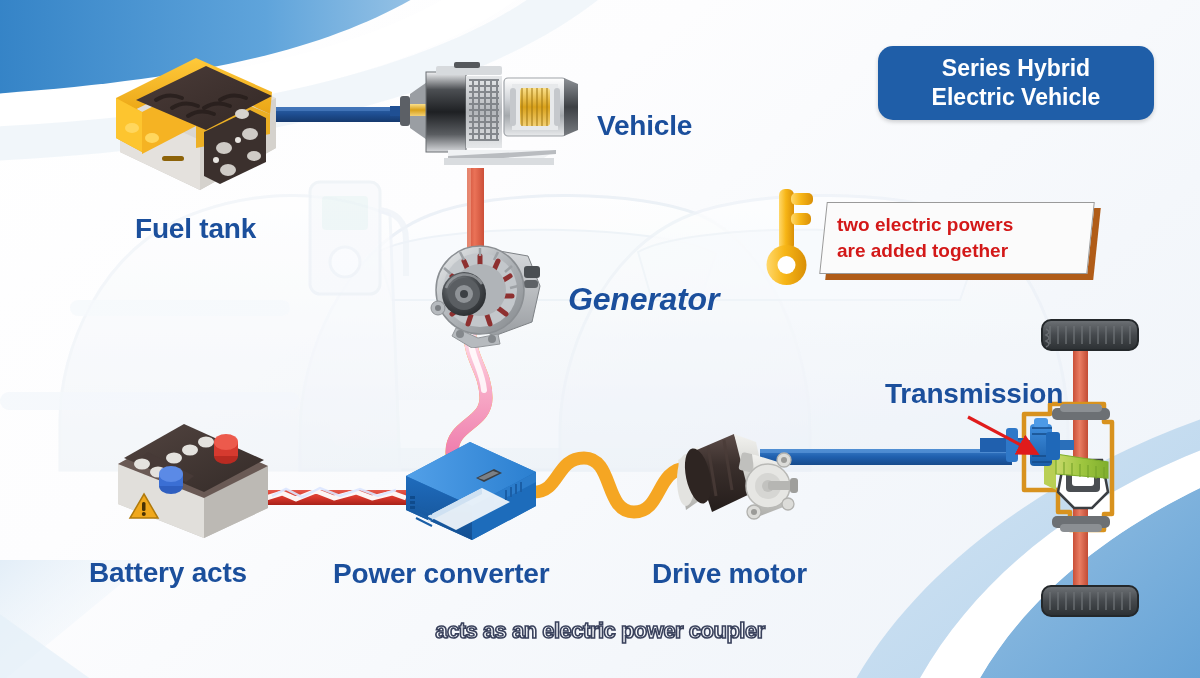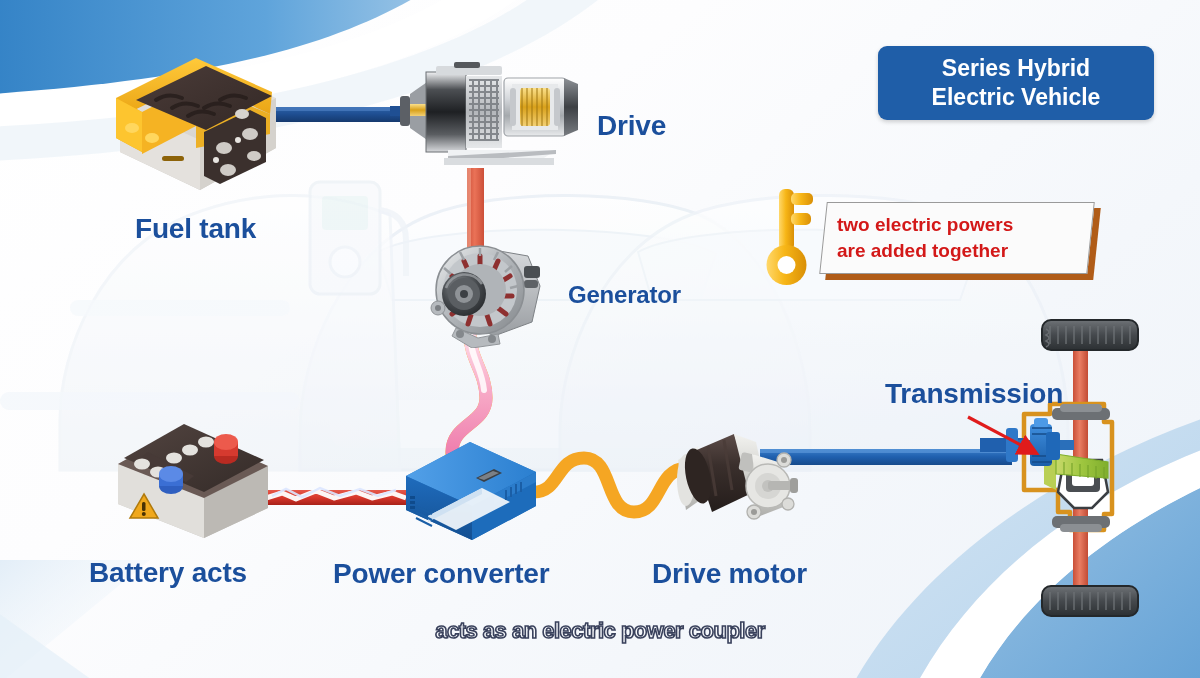--- a/index.html
+++ b/index.html
@@ -24,21 +24,21 @@
     font-weight: bold;
     white-space: nowrap;
     letter-spacing: -0.2px;
   }
   
   .title-badge {
     position: absolute;
     left: 878px; top: 46px;
     width: 276px; height: 74px;
     background: #1f5ea8;
-    border-radius: 9px;
+    border-radius: 15px;
     box-shadow: 0 2px 4px rgba(0,0,0,.18);
     display: flex; flex-direction: column;
     align-items: center; justify-content: center;
     color: #ffffff;
     font-weight: bold; font-size: 23px; line-height: 29px;
     text-align: center;
   }
   
   .callout {
     position: absolute;
@@ -637,23 +637,23 @@
     <defs>
       <marker id="redArrow" markerWidth="7" markerHeight="7" refX="5" refY="3.5" orient="auto">
         <path d="M0 0 L7 3.5 L0 7 Z" fill="#e01b1b"></path>
       </marker>
     </defs>
     <line x1="968" y1="417" x2="1034" y2="452" stroke="#e01b1b" stroke-width="3.2" marker-end="url(#redArrow)"></line>
   </svg>
 
   <div class="label" style="left:135px;top:213px;font-size:28px;">Fuel tank</div>
 
-  <div class="label" style="left:597px;top:110px;font-size:28px;">Drive</div>
-
-  <div class="label" style="left:568px;top:281px;font-size:24px;">Generator</div>
+  <div class="label" style="left:597px;top:110px;font-size:28px;">Vehicle</div>
+
+  <div class="label" style="left:568px;top:281px;font-size:32px;font-style:italic;">Generator</div>
 
   <div class="label" style="left:89px;top:557px;font-size:28px;">Battery acts</div>
 
   <div class="label" style="left:333px;top:558px;font-size:28px;">Power converter</div>
 
   <div class="label" style="left:652px;top:558px;font-size:28px;">Drive motor</div>
 
   <div class="label" style="left:849px;top:378px;font-size:28px;margin-left:36px;">Transmission</div>
 
   <div class="title-badge">

